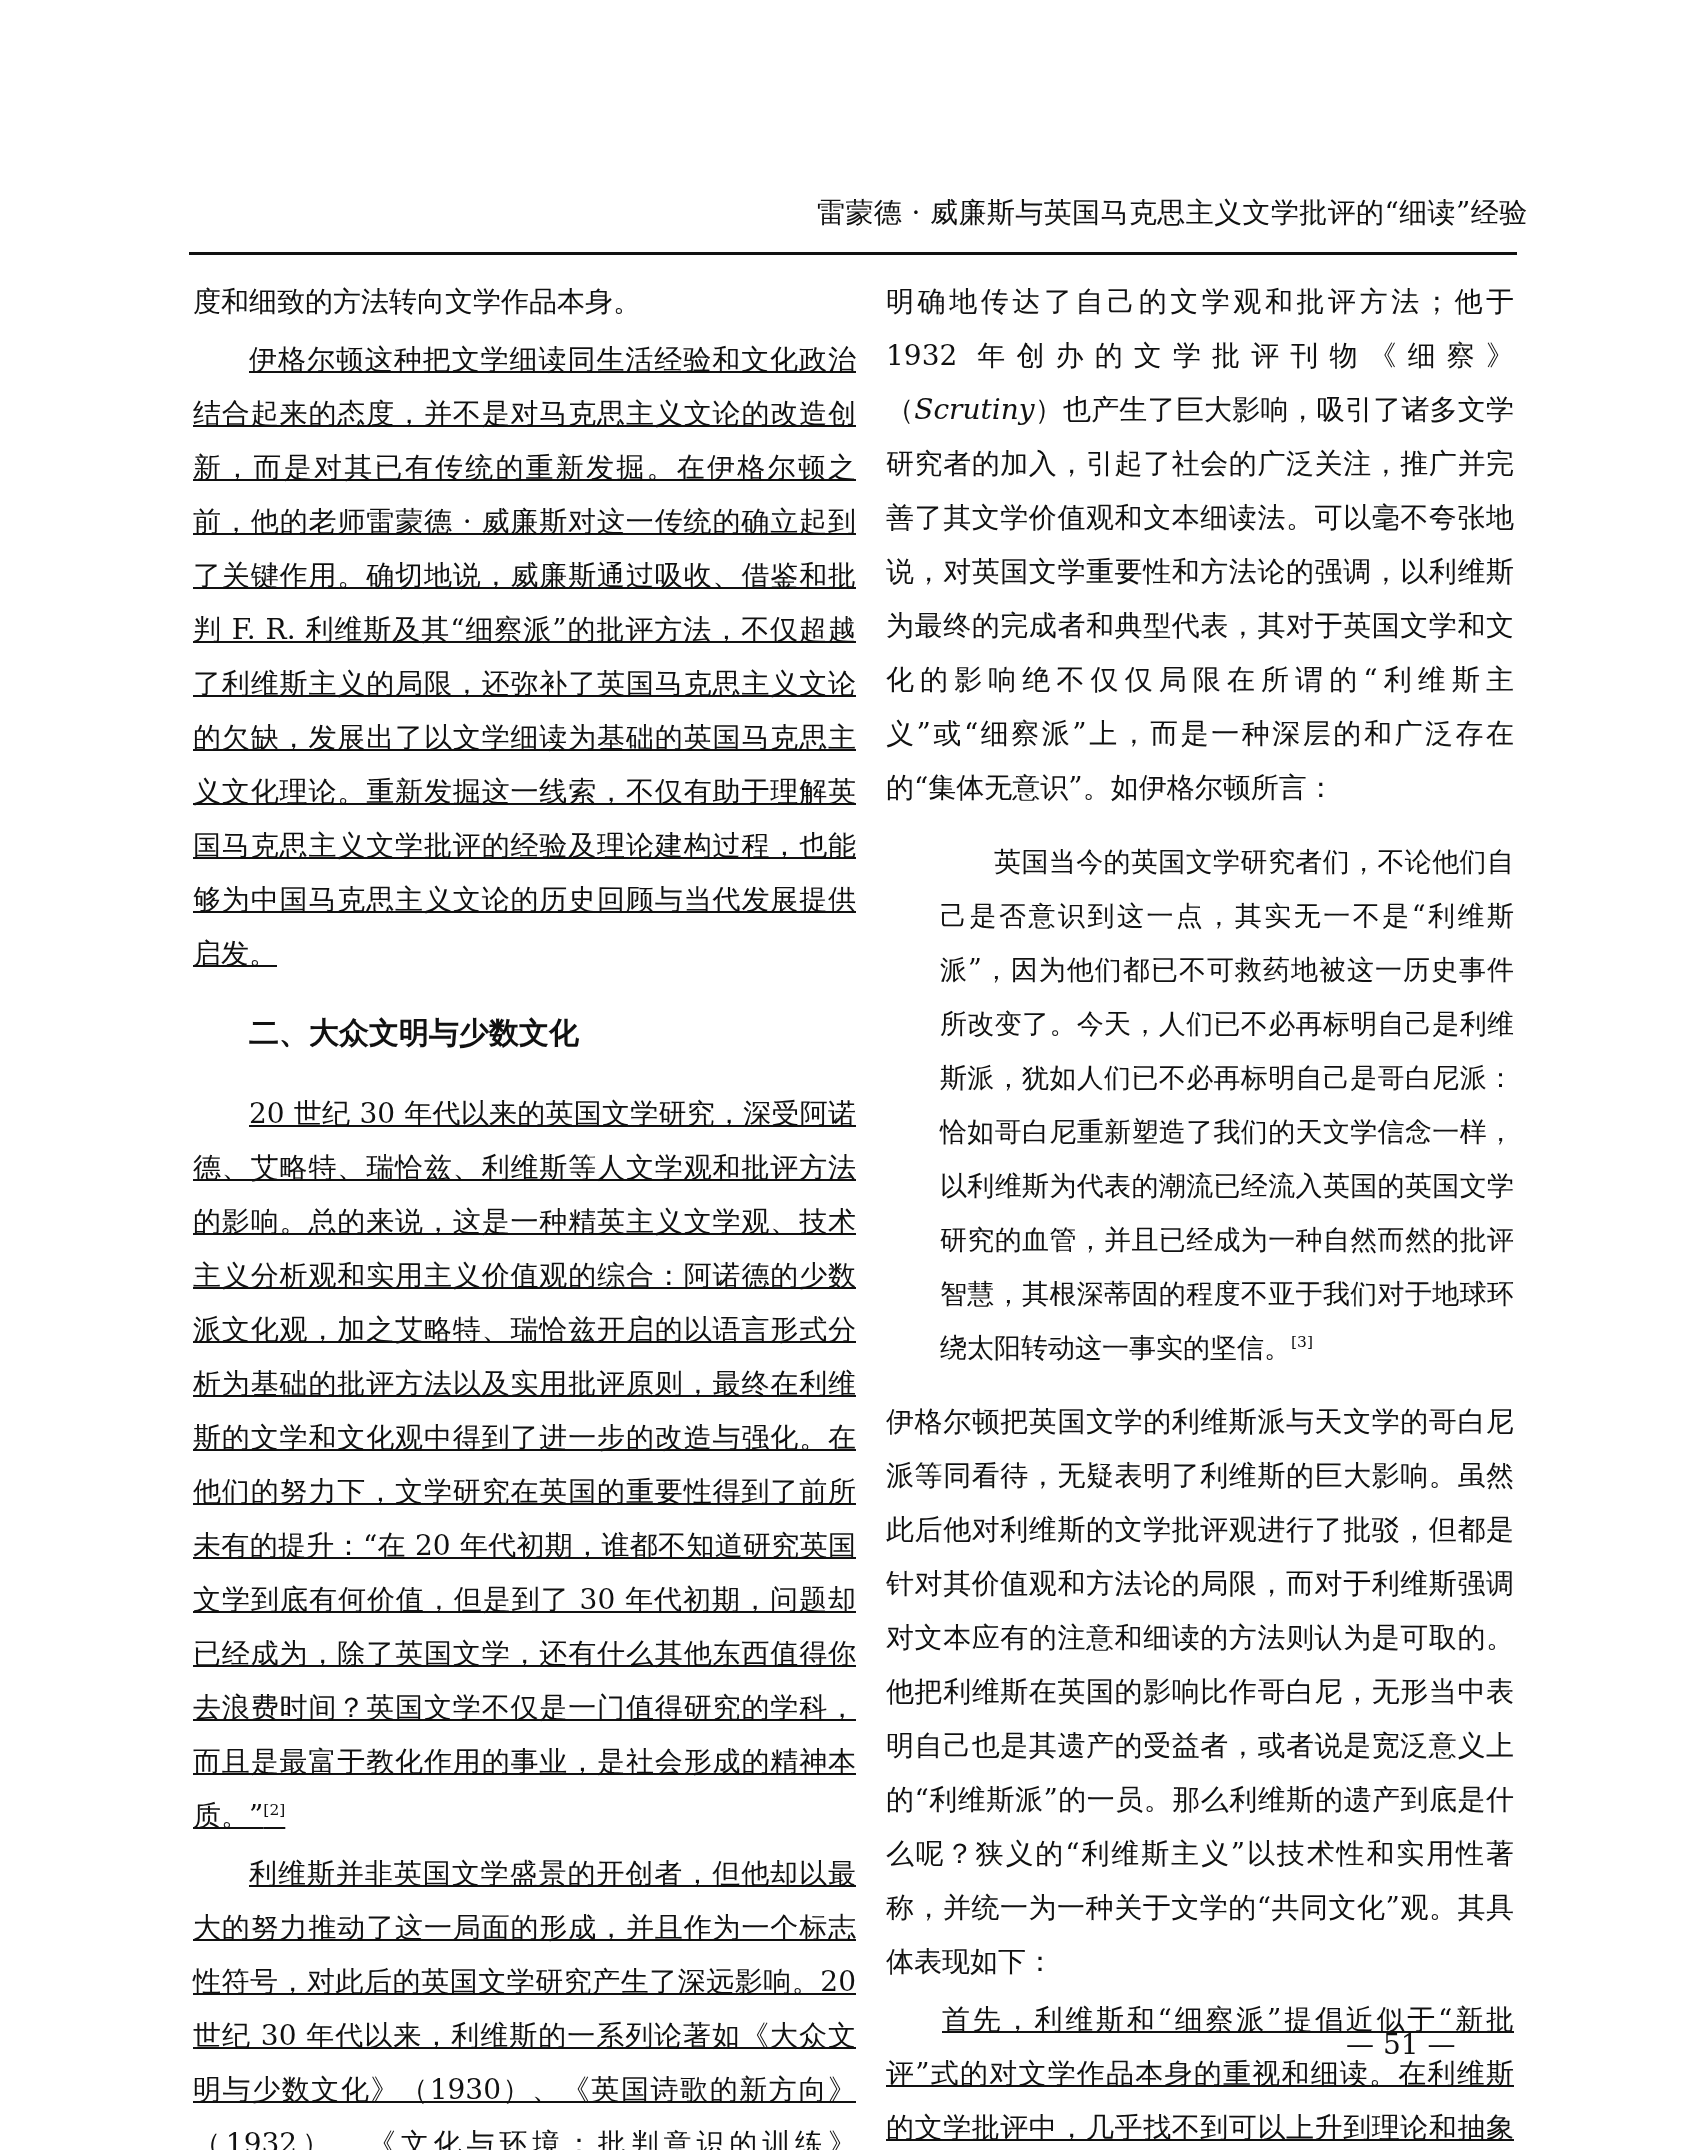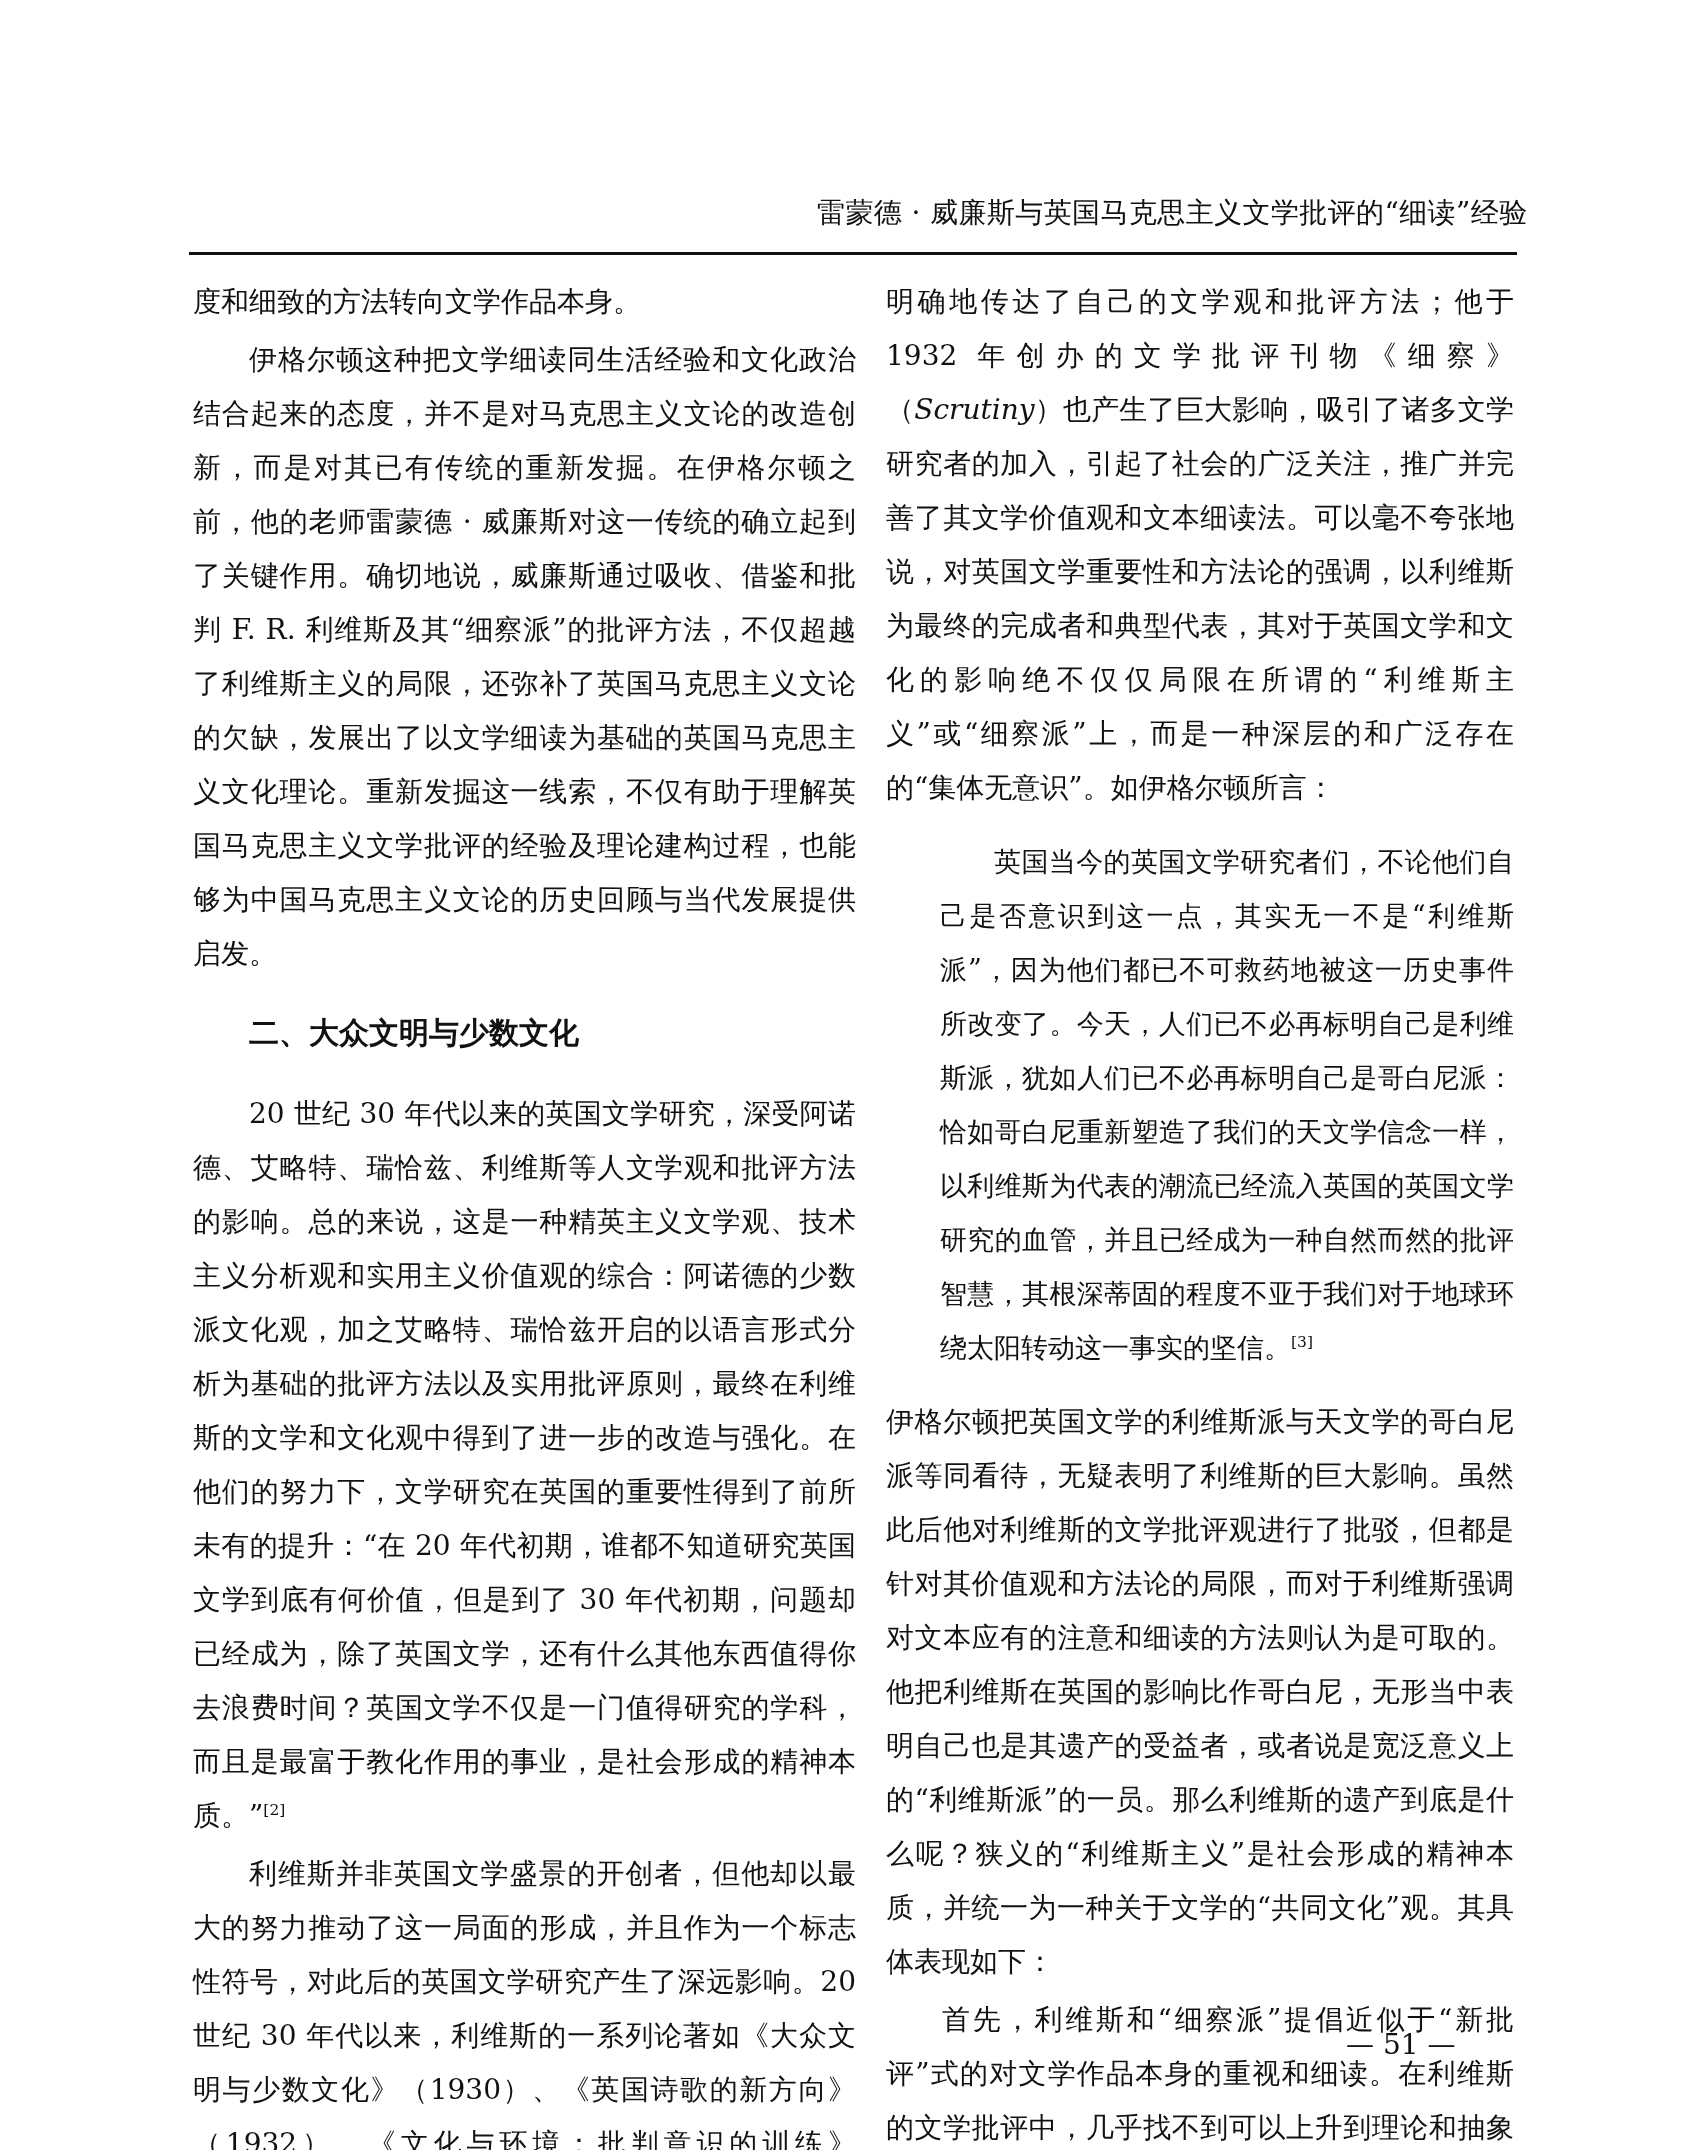--- a/index.html
+++ b/index.html
@@ -5,21 +5,21 @@
   html, body { margin: 0; padding: 0; background: #ffffff; }
   body { width: 1707px; height: 2317px; position: relative; overflow: hidden;
          font-family: "DejaVu Serif", "Liberation Serif", serif; color: #111; }
   .running-head { position: absolute; left: 817px; width: 699px; top: 194px; text-align: right;
          font-size: 28px; letter-spacing: 0.4px; white-space: nowrap; }
   .head-rule { position: absolute; left: 189px; width: 1328px; top: 252px; height: 2.6px; background: #111; }
   .col { position: absolute; top: 271px; font-size: 28px; line-height: 54px; text-align: justify; }
   .col-left { left: 189px; width: 671px; }
   .col-right { left: 882px; width: 636px; }
   .col p { margin: 4px; }
-  .indent { text-indent: 2em; }
+  .indent { text-indent: 2em; text-decoration: underline; }
   .section-heading { font-family: "DejaVu Sans", "Liberation Sans", sans-serif; font-weight: bold;
          font-size: 30px; margin: 25px 0 27px 0 !important; padding-left: 2em; }
   .quote { margin: 20px 0 20px 0 !important; padding-left: 2em; font-size: 27px; line-height: 54px;
          font-family: "DejaVu Serif", "Liberation Serif", serif; font-style: normal; }
   .quote .q-first { text-indent: 2em; }
   sup.ref { font-size: 15.5px; vertical-align: super; line-height: 0; }
   i.latin { font-style: italic; }
   .page-number { position: absolute; left: 1346px; top: 2028px; font-size: 28px; }
 </style>
 </head>
@@ -34,18 +34,18 @@
   <p class="section-heading">二、大众文明与少数文化</p>
   <p class="indent"><span>20 世纪 30 年代以来的英国文学研究，深受阿诺德、艾略特、瑞恰兹、利维斯等人文学观和批评方法的影响。总的来说，这是一种精英主义文学观、技术主义分析观和实用主义价值观的综合：阿诺德的少数派文化观，加之艾略特、瑞恰兹开启的以语言形式分析为基础的批评方法以及实用批评原则，最终在利维斯的文学和文化观中得到了进一步的改造与强化。在他们的努力下，文学研究在英国的重要性得到了前所未有的提升：“在 20 年代初期，谁都不知道研究英国文学到底有何价值，但是到了 30 年代初期，问题却已经成为，除了英国文学，还有什么其他东西值得你去浪费时间？英国文学不仅是一门值得研究的学科，而且是最富于教化作用的事业，是社会形成的精神本质。”</span><sup class="ref">[2]</sup></p>
   <p class="indent">利维斯并非英国文学盛景的开创者，但他却以最大的努力推动了这一局面的形成，并且作为一个标志性符号，对此后的英国文学研究产生了深远影响。20 世纪 30 年代以来，利维斯的一系列论著如《大众文明与少数文化》（1930）、《英国诗歌的新方向》（1932）、《文化与环境：批判意识的训练》（1933）、《伟大的传统》（1948）等，</p>
 </div>
 
 <div class="col col-right">
   <p><span>明确地传达了自己的文学观和批评方法；他于 1932 年创办的文学批评刊物《细察》（</span><i class="latin">Scrutiny</i><span>）也产生了巨大影响，吸引了诸多文学研究者的加入，引起了社会的广泛关注，推广并完善了其文学价值观和文本细读法。可以毫不夸张地说，对英国文学重要性和方法论的强调，以利维斯为最终的完成者和典型代表，其对于英国文学和文化的影响绝不仅仅局限在所谓的“利维斯主义”或“细察派”上，而是一种深层的和广泛存在的“集体无意识”。如伊格尔顿所言：</span></p>
   <div class="quote">
     <p class="q-first"><span>英国当今的英国文学研究者们，不论他们自己是否意识到这一点，其实无一不是“利维斯派”，因为他们都已不可救药地被这一历史事件所改变了。今天，人们已不必再标明自己是利维斯派，犹如人们已不必再标明自己是哥白尼派：恰如哥白尼重新塑造了我们的天文学信念一样，以利维斯为代表的潮流已经流入英国的英国文学研究的血管，并且已经成为一种自然而然的批评智慧，其根深蒂固的程度不亚于我们对于地球环绕太阳转动这一事实的坚信。</span><sup class="ref">[3]</sup></p>
   </div>
-  <p>伊格尔顿把英国文学的利维斯派与天文学的哥白尼派等同看待，无疑表明了利维斯的巨大影响。虽然此后他对利维斯的文学批评观进行了批驳，但都是针对其价值观和方法论的局限，而对于利维斯强调对文本应有的注意和细读的方法则认为是可取的。他把利维斯在英国的影响比作哥白尼，无形当中表明自己也是其遗产的受益者，或者说是宽泛意义上的“利维斯派”的一员。那么利维斯的遗产到底是什么呢？狭义的“利维斯主义”是社会形成的精神本质，并统一为一种关于文学的“共同文化”观。其具体表现如下：</p>
+  <p>伊格尔顿把英国文学的利维斯派与天文学的哥白尼派等同看待，无疑表明了利维斯的巨大影响。虽然此后他对利维斯的文学批评观进行了批驳，但都是针对其价值观和方法论的局限，而对于利维斯强调对文本应有的注意和细读的方法则认为是可取的。他把利维斯在英国的影响比作哥白尼，无形当中表明自己也是其遗产的受益者，或者说是宽泛意义上的“利维斯派”的一员。那么利维斯的遗产到底是什么呢？狭义的“利维斯主义”以技术性和实用性著称，并统一为一种关于文学的“共同文化”观。其具体表现如下：</p>
   <p class="indent">首先，利维斯和“细察派”提倡近似于“新批评”式的对文学作品本身的重视和细读。在利维斯的文学批评中，几乎找不到可以上升到理论和抽象概念层面的方法，而唯一有迹可循的，就是</p>
 </div>
 
 <div class="page-number">— 51 —</div>
 
 
 </body></html>

